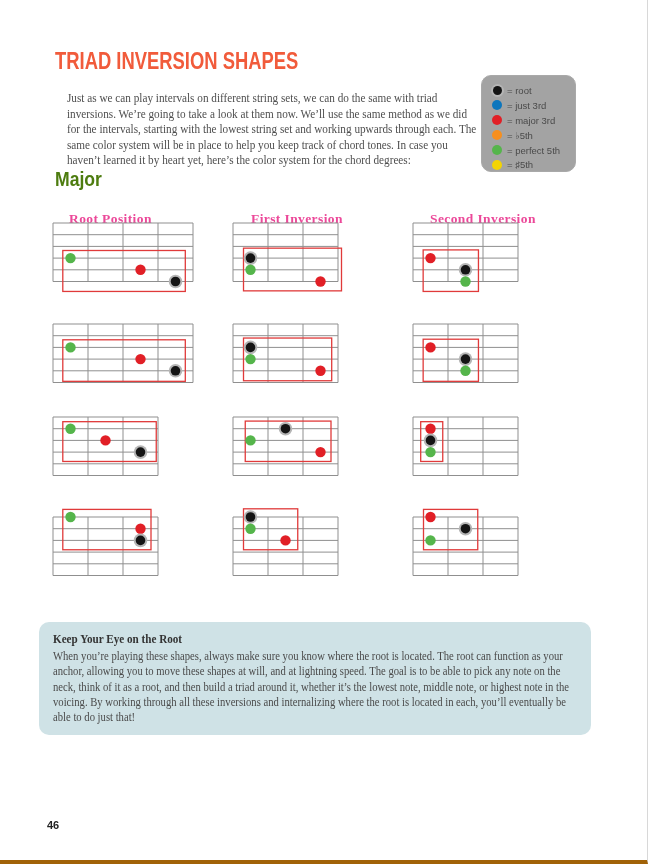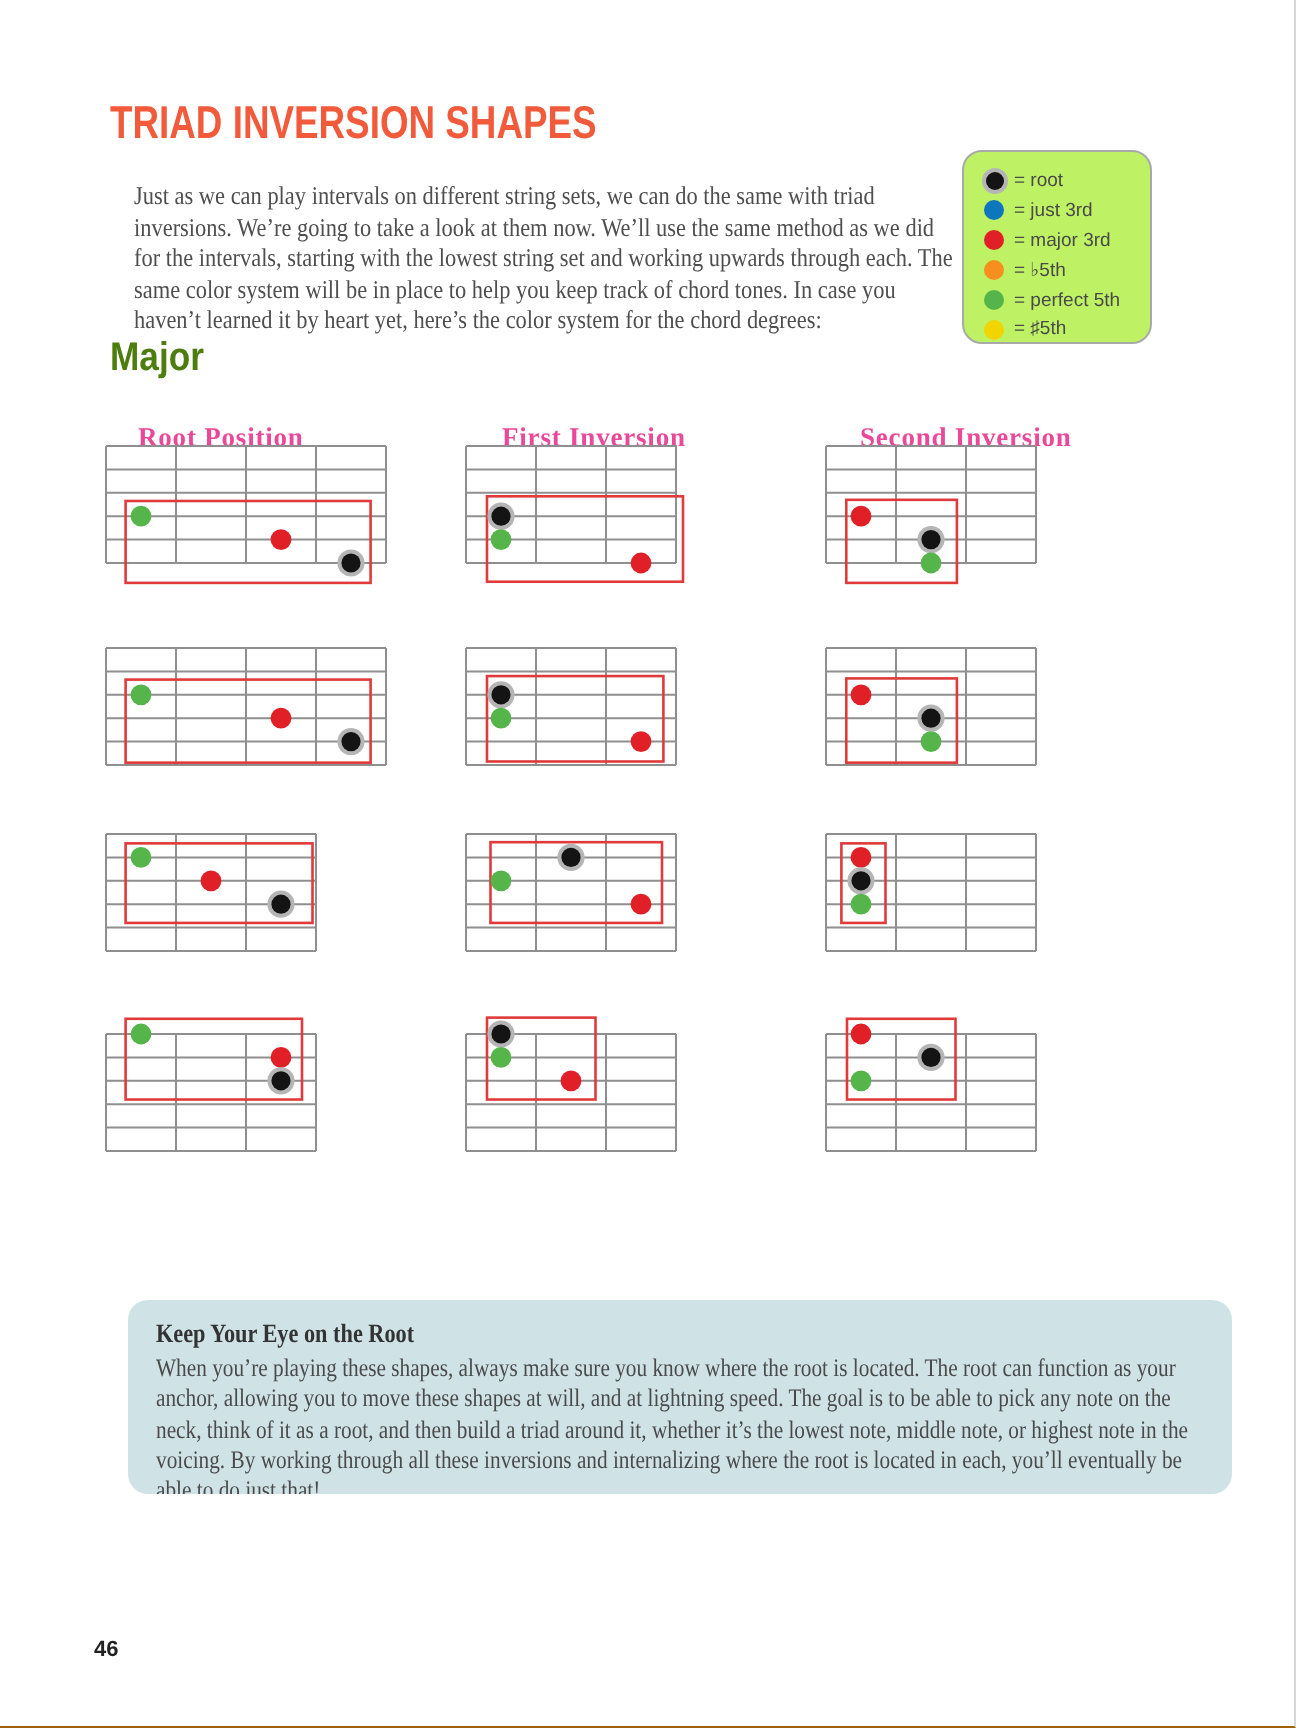--- a/index.html
+++ b/index.html
@@ -1,37 +1,37 @@
 <!DOCTYPE html>
 <html><head>
 <meta charset="utf-8">
 <style>
   html,body{margin:0;padding:0;background:#ffffff;}
   .page{
     position:relative;width:648px;height:864px;background:#ffffff;overflow:hidden;
     font-family:"Liberation Serif",serif;color:#4e4e4e;
-    border-right:1px solid #d8d8d8;border-bottom:1px solid #a16207;box-sizing:border-box;
+    border-right:1px solid #d8d8d8;border-bottom:4px solid #a16207;box-sizing:border-box;
   }
   .page-title{
     position:absolute;left:55px;top:48px;margin:0;
     font-family:"Liberation Sans",sans-serif;font-weight:bold;font-size:23px;
     color:#f15b3b;white-space:nowrap;
   }
   .squeeze{display:inline-block;transform:scaleX(0.80);transform-origin:0 50%;}
   .squeeze-major{display:inline-block;transform:scaleX(0.88);transform-origin:0 50%;}
   .intro{
     position:absolute;left:55px;top:79px;margin:12px;
   }
   .intro-inner{
     display:block;width:470px;transform:scaleX(0.877);transform-origin:0 0;
     font-size:12.8px;line-height:15.6px;color:#4e4e4e;
   }
   .legend{
     position:absolute;left:481px;top:75px;width:95px;height:97px;
-    border:1px solid #a9a9a9;border-radius:10px;background:#bef264;
+    border:1px solid #a9a9a9;border-radius:10px;background:#a3a3a3;
     box-sizing:border-box;padding:7px 0 0 10px;
   }
   .legend-item{display:flex;align-items:center;height:14.9px;}
   .legend-dot{
     width:10px;height:10px;border-radius:50%;flex:0 0 auto;margin-right:5px;
   }
   .legend-dot.ringed{box-shadow:0 0 0 2px #b5b5b5;width:9px;height:9px;margin-left:1px;}
   .legend-label{
     font-family:"Liberation Sans",sans-serif;font-size:9.5px;color:#4a4a4a;white-space:nowrap;
   }
@@ -43,23 +43,23 @@
   .col-header{
     position:absolute;top:195px;margin:16px;
     font-family:"Liberation Serif",serif;font-weight:bold;font-size:13.5px;
     letter-spacing:0.4px;color:#ec4899;white-space:nowrap;
   }
   .col-header.c0{left:53px;}
   .col-header.c1{left:235px;}
   .col-header.c2{left:414px;}
   .diagram{position:absolute;}
   .callout{
-    position:absolute;left:64px;top:622px;width:552px;height:97px;
+    position:absolute;left:39px;top:622px;width:552px;height:113px;
     background:#cfe2e6;border-radius:10px;box-sizing:border-box;
-    padding:9px 0 0 14px;overflow:hidden;margin-top:28px;
+    padding:9px 0 0 14px;overflow:hidden;
   }
   .callout-inner{
     display:block;width:630px;transform:scaleX(0.845);transform-origin:0 0;
   }
   .callout-title{
     margin:0 0 2px 0;font-family:"Liberation Serif",serif;font-weight:bold;
     font-size:13.2px;color:#333333;
   }
   .callout-body{
     margin:0;font-size:12.6px;line-height:15.3px;color:#4a4a4a;

